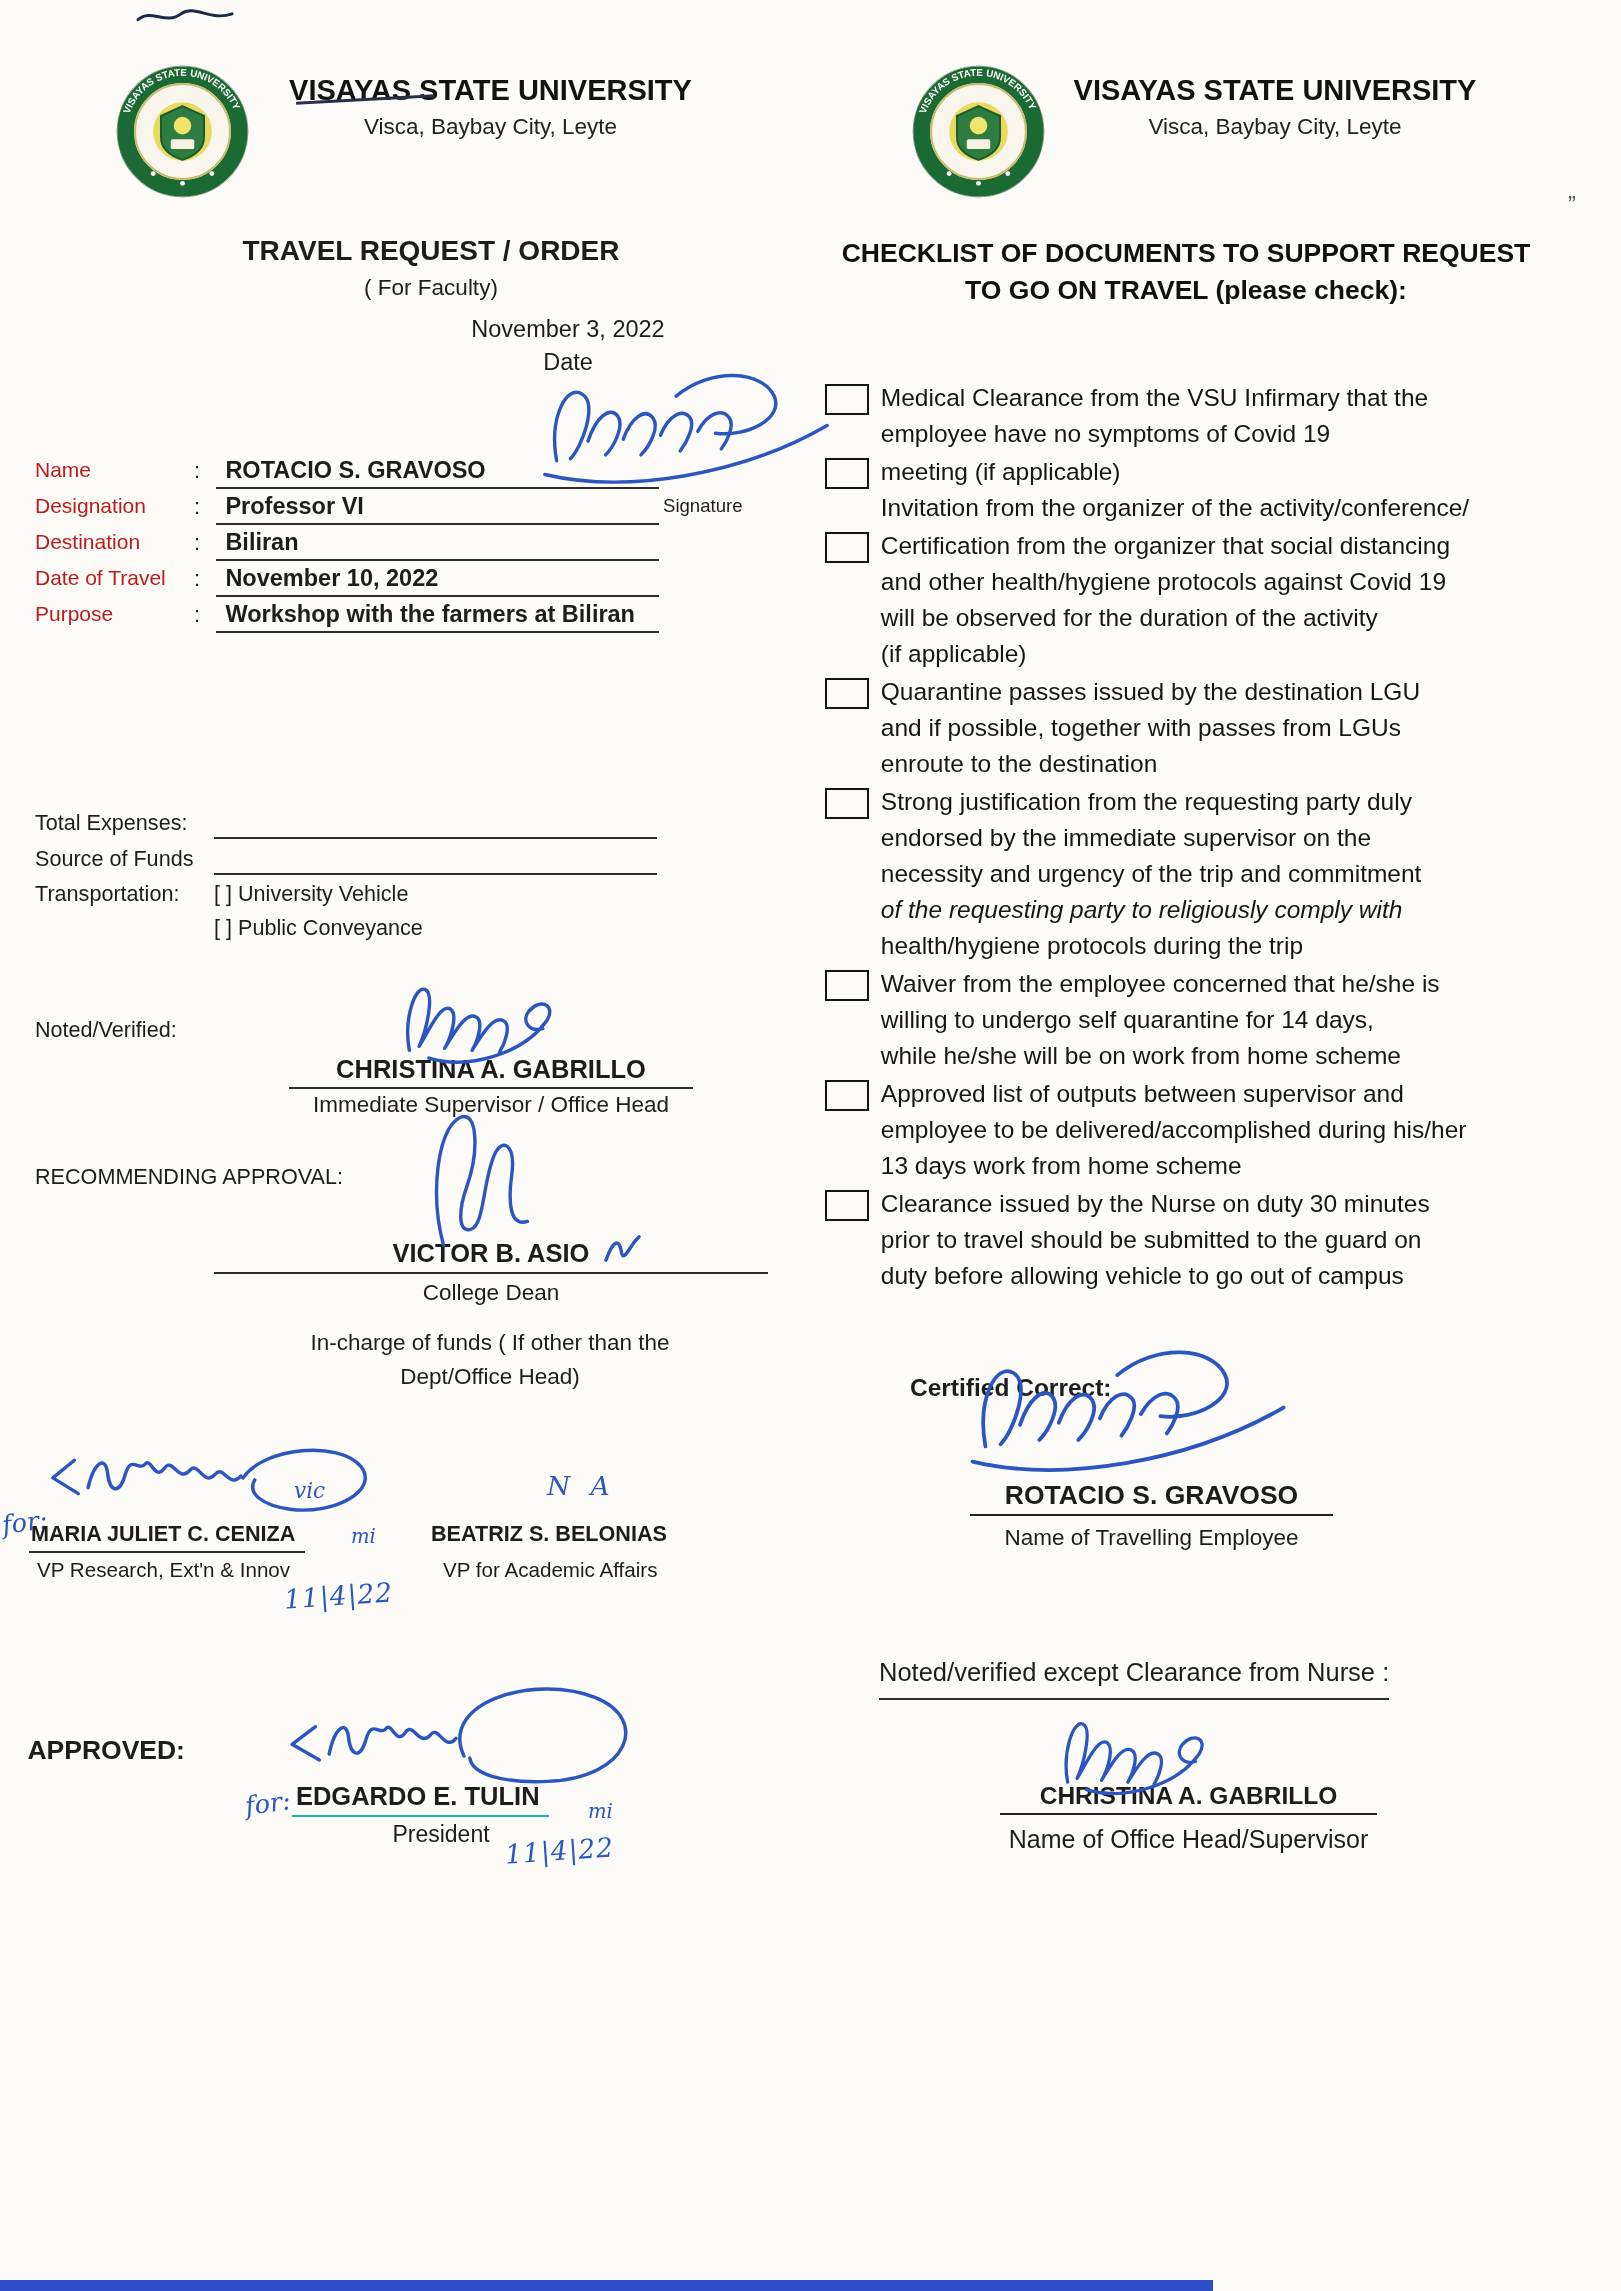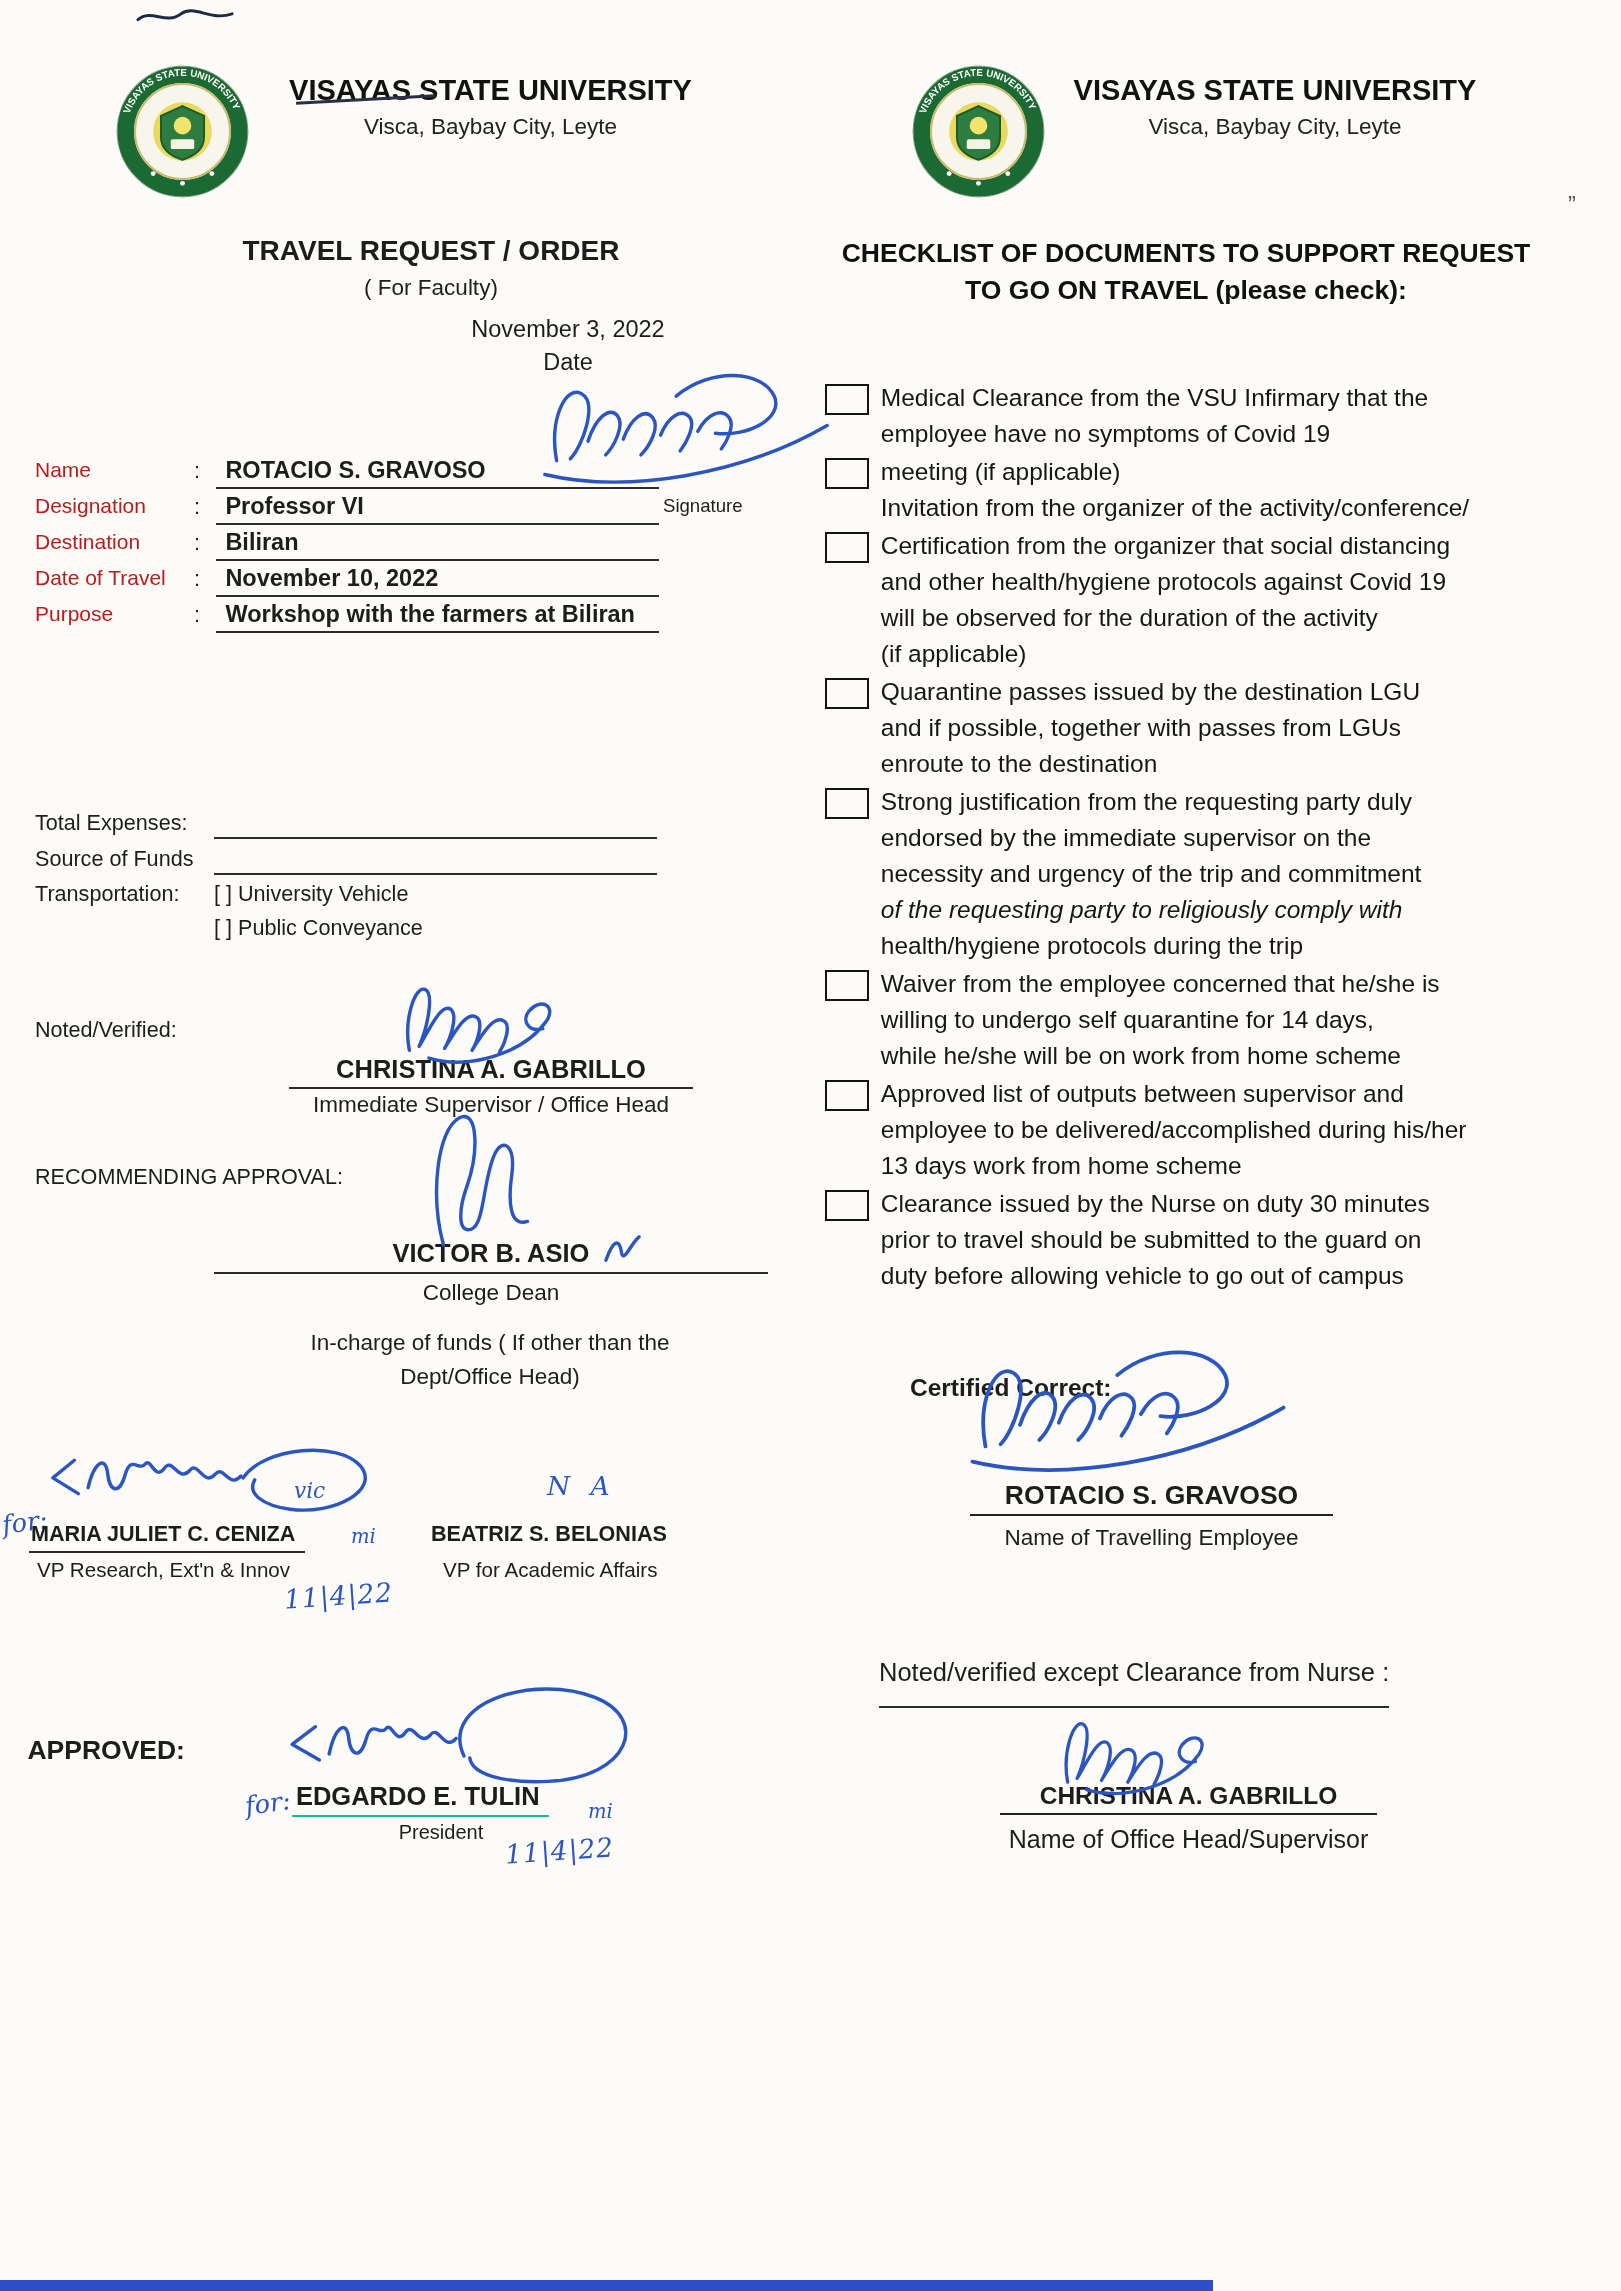--- a/index.html
+++ b/index.html
@@ -76,36 +76,36 @@
   #dateCeniza { left:284px; top:1580px; font-size:26.5px; transform:rotate(-4deg); letter-spacing:1px; }
   #naMark { left:547px; top:1470px; font-size:26.5px; letter-spacing:5.9px; }
   #beloniasName { left:431px; top:1521px; font-size:21.6px; font-weight:700; }
   #beloniasRole { left:443px; top:1558px; font-size:20.6px; }
 
   #lblApproved { left:27.4px; top:1735px; font-size:26.5px; font-weight:700; }
   #sigTulin { left:272px; top:1672px; }
   #forTulin { left:245px; top:1788px; font-size:25.5px; transform:rotate(-8deg); }
   #tulinName { left:292px; top:1782px; font-size:25.5px; font-weight:700; border-bottom:2px solid #14b8a6; padding:0 9.8px 3.9px 3.9px; }
   #miTulin { left:588px; top:1800px; font-size:19.6px; }
-  #tulinRole { left:294px; top:1821px; width:294px; font-size:20px; }
+  #tulinRole { left:294px; top:1821px; width:294px; font-size:23px; }
   #dateTulin { left:505px; top:1835px; font-size:26.5px; transform:rotate(-4deg); letter-spacing:1px; }
 
   
   #checkTitle { left:831px; top:235px; width:710px; font-size:26.5px; font-weight:700; line-height:37px; color:#111; }
   #checklist { left:825px; top:380px; width:765px; }
   .check-item { display:flex; align-items:flex-start; margin-bottom:2px; }
   .checkbox { flex:none; width:44px; height:31px; border:2.9px solid #141414; margin:3.9px 11.8px 0 0; background:transparent; }
   .check-lines { font-size:24.5px; line-height:36px; color:#161616; }
 
   #lblCertified { left:910px; top:1374px; font-size:24.5px; font-weight:700; }
   #sigGravosoR { left:959px; top:1319px; }
   #certName { left:970px; top:1480px; width:363px; font-size:26.5px; font-weight:700; border-bottom:2.9px solid #222; padding-bottom:2.9px; }
   #certRole { left:970px; top:1525px; width:363px; font-size:22.5px; }
 
-  #notedExcept { left:879px; top:1658px; font-size:25.5px; border-bottom:2px solid #2c2c2c; padding-bottom:19px; }
+  #notedExcept { left:879px; top:1658px; font-size:25.5px; border-bottom:2px solid #2c2c2c; padding-bottom:11px; }
   #sigGabrilloR { left:1010px; top:1692px; }
   #notedNameR { left:1000px; top:1782px; width:377px; font-size:24.5px; font-weight:700; border-bottom:2.9px solid #222; padding-bottom:2.9px; }
   #notedRoleR { left:1000px; top:1825px; width:377px; font-size:25px; }
 
   #bottomStrip { left:0; top:2280px; width:1213px; height:11.8px; background:#2e4dc8; }
   #topScribble { left:132px; top:3.9px; }
   #topScribble path { fill:none; stroke:#1c2a4a; stroke-width:3; stroke-linecap:round; }
 
   .seal-text { font-weight:700; fill:#ffffff; }
 </style>

